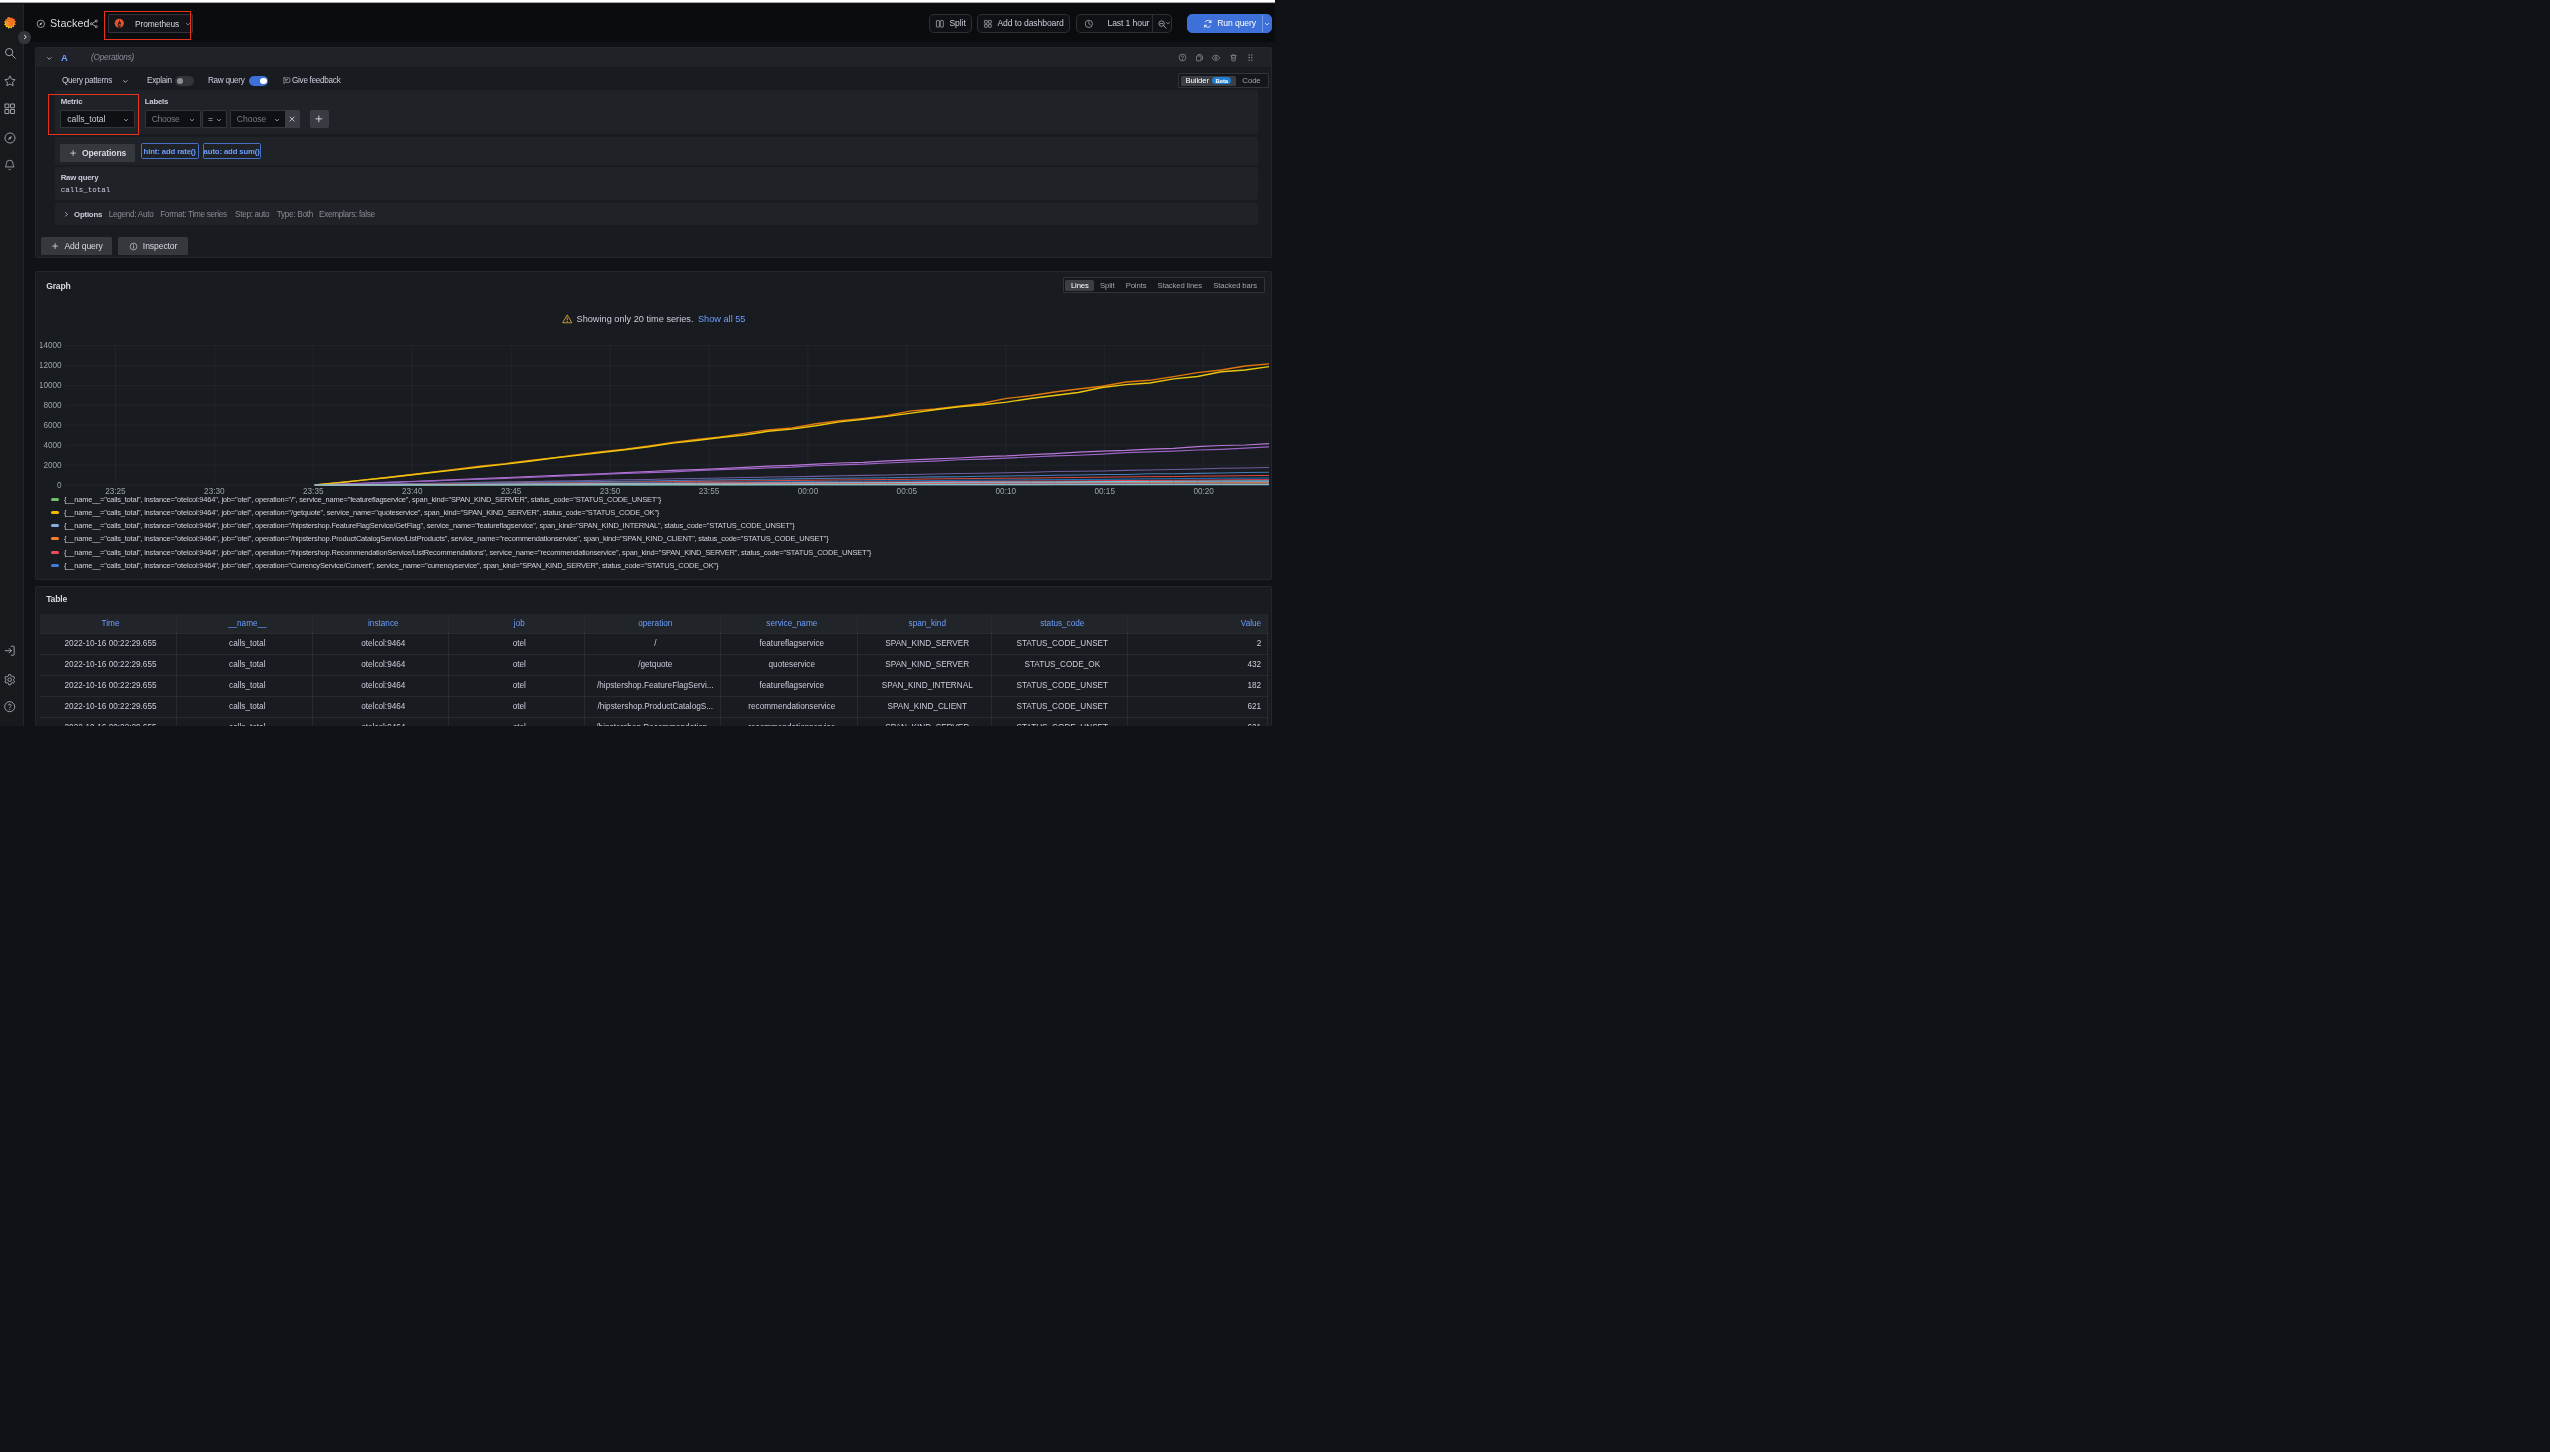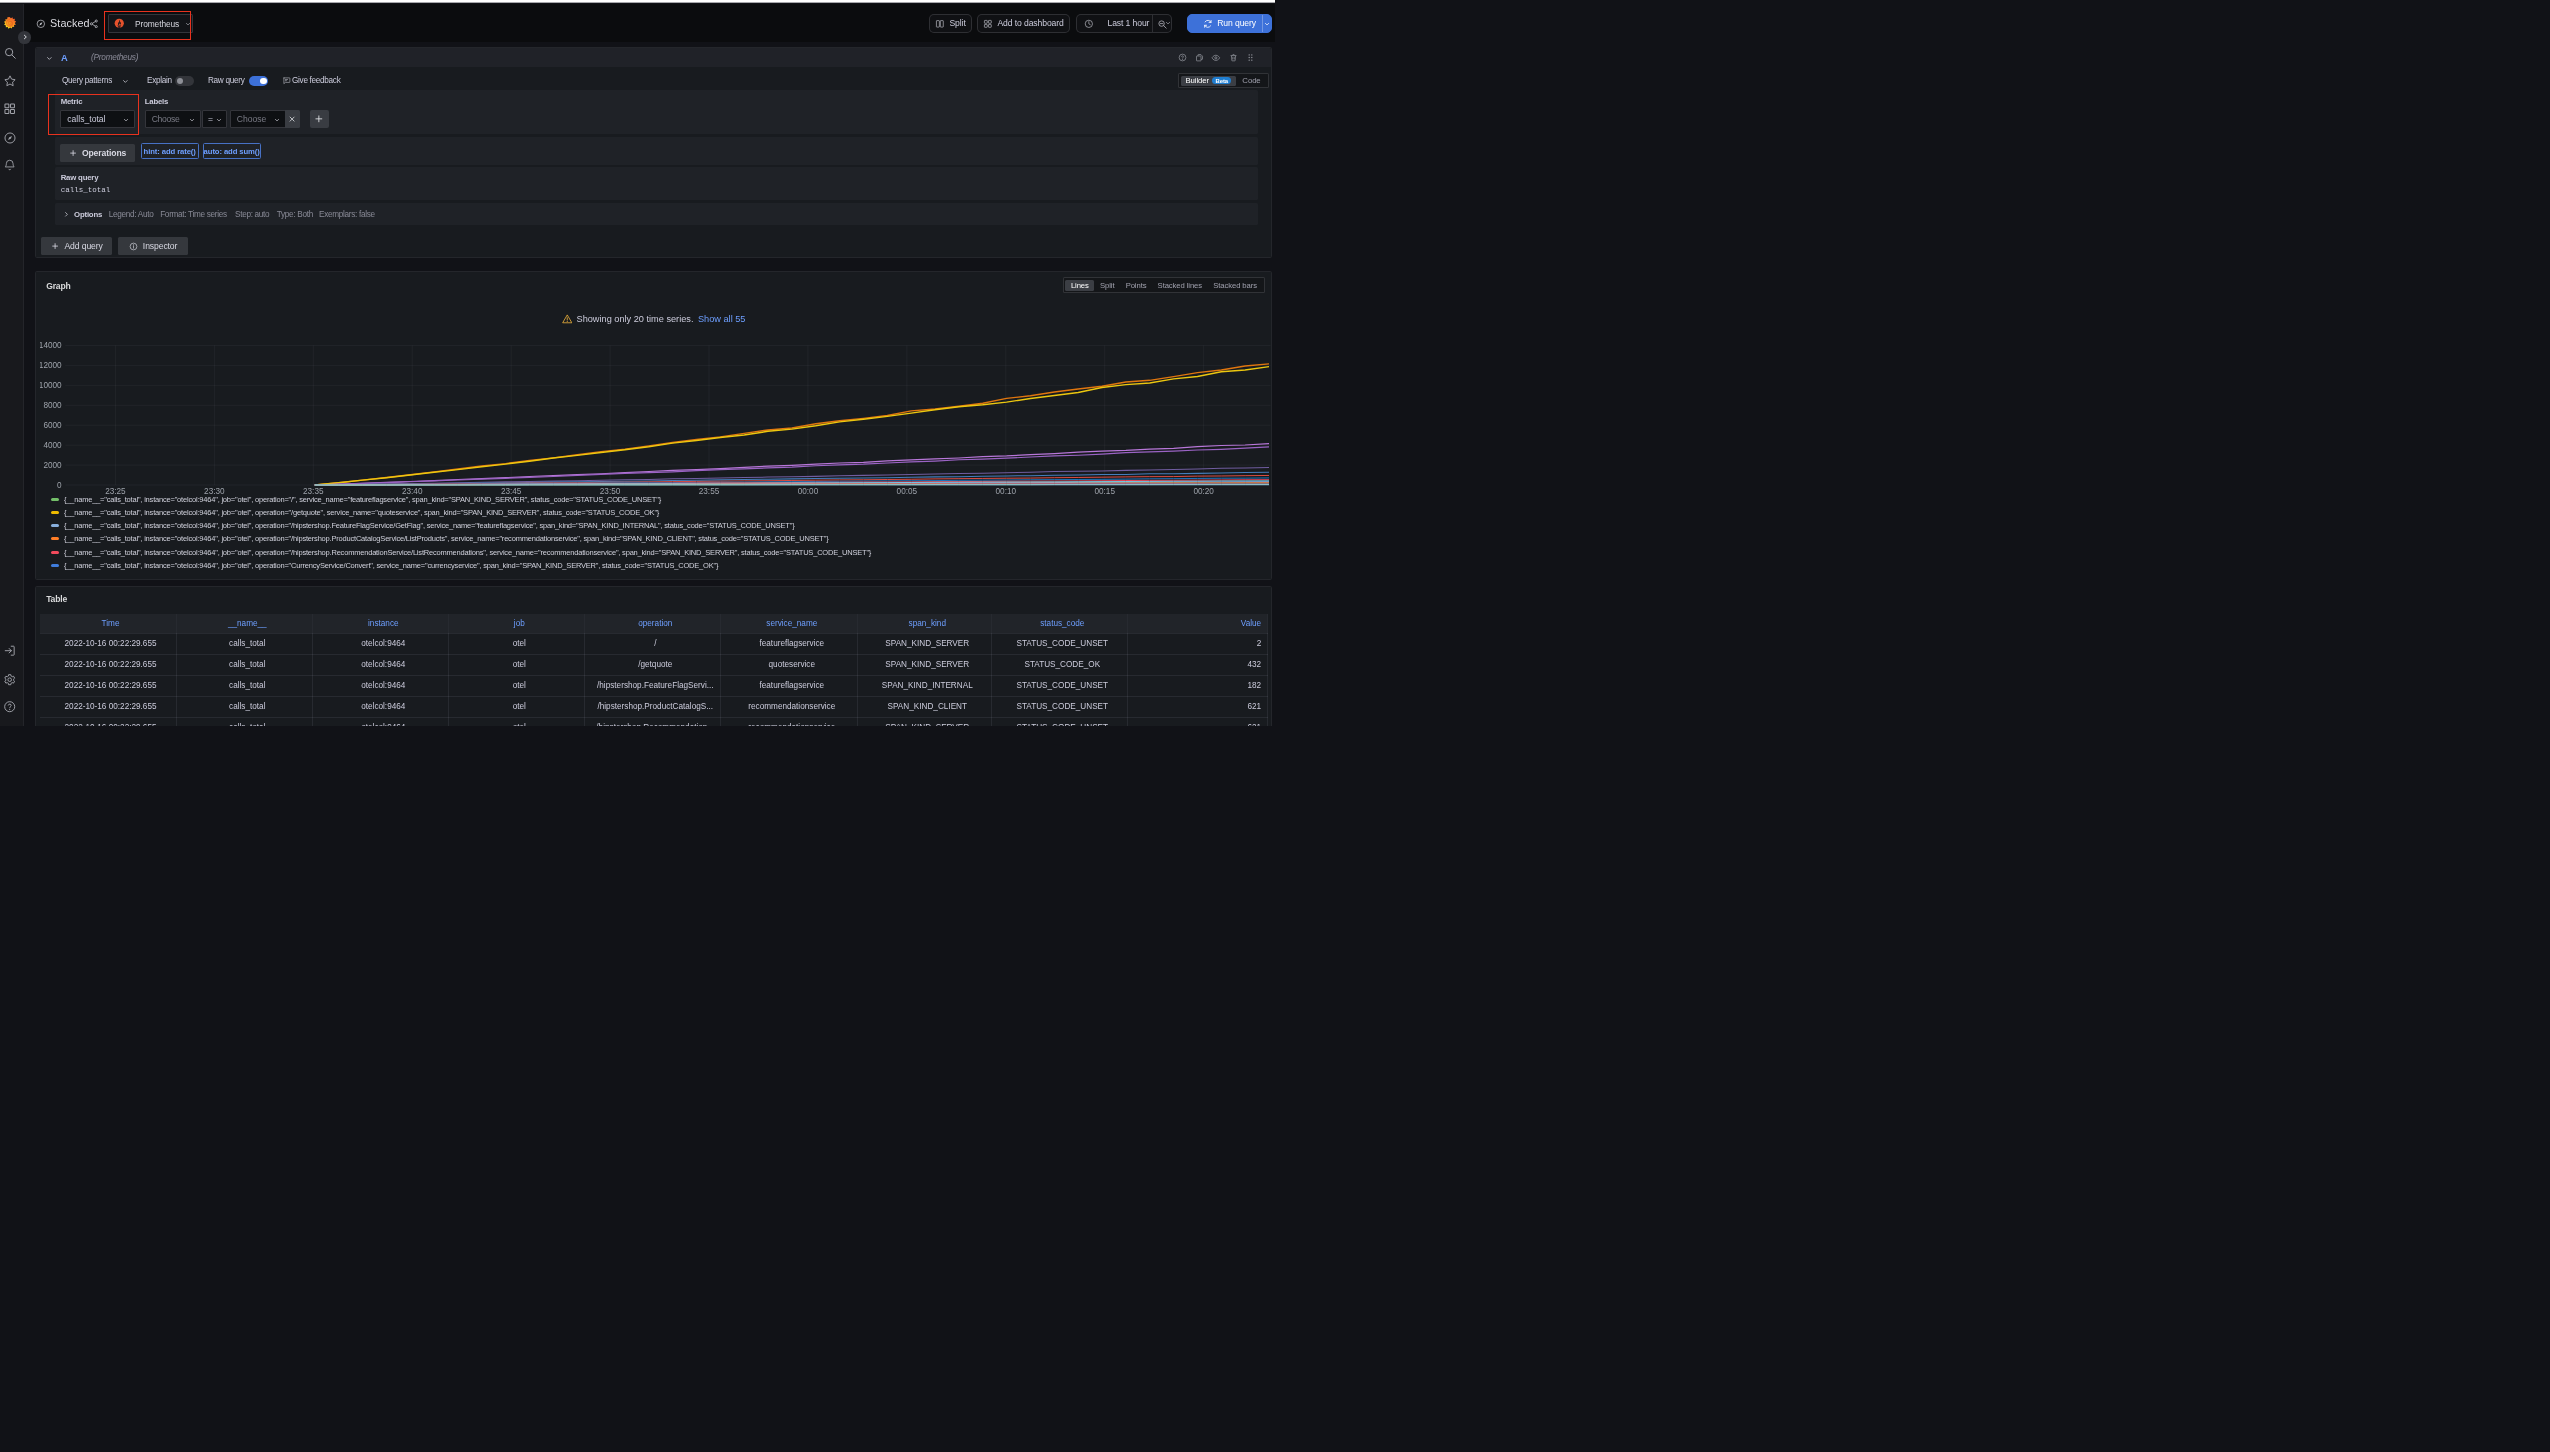--- a/index.html
+++ b/index.html
@@ -166,21 +166,21 @@
     <svg style="position:absolute;right:0.7px;top:6.3px" class="caret" viewBox="0 0 16 16" fill="none" stroke="#fff" stroke-width="2">
         <path d="M3 5.5l5 5 5-5"></path>
       </svg>
   </div>
   <div class="panel" style="top:47px;height:211px">
     <div class="abs" style="left:0;top:0;right:0;height:19.4px;background:#202228;border-radius:1.5px 1.5px 0 0">
       <svg class="abs" style="left:9.7px;top:6.7px" width="6.7" height="6.7" viewBox="0 0 16 16" fill="none" stroke="#bdbec7" stroke-width="2">
           <path d="M3 5.5l5 5 5-5"></path>
         </svg>
       <div class="abs" style="left:25px;top:4.5px;font-size:9.3px;font-weight:700;color:#6e9fff">A</div>
-      <div class="abs" style="left:55px;top:5.2px;font-size:8.2px;letter-spacing:-0.2px;font-style:italic;color:rgba(204,204,220,0.6)">(Prometheus)</div>
+      <div class="abs" style="left:55px;top:5.2px;font-size:8.2px;letter-spacing:-0.2px;font-style:italic;color:rgba(204,204,220,0.6)">(Operations)</div>
       <div class="hdrIcons" style="right:16.4px;top:0;height:19.4px;gap:7.8px">
         <svg width="9" height="9" viewBox="0 0 24 24" fill="none" stroke="currentColor" stroke-width="1.7">
             <circle cx="12" cy="12" r="9"></circle>
             <path d="M9.6 9.3a2.5 2.5 0 0 1 4.9.7c0 1.6-2.5 1.9-2.5 3.3" stroke-linecap="round"></path>
             <circle cx="12" cy="16.6" r="0.6" fill="currentColor"></circle>
           </svg>
         <svg width="9" height="9" viewBox="0 0 24 24" fill="none" stroke="currentColor" stroke-width="1.7">
             <path d="M8 8V5a1 1 0 0 1 1-1h6.5L20 8.5V16a1 1 0 0 1-1 1h-3"></path>
             <rect x="4" y="8" width="12" height="13" rx="1"></rect>
           </svg>

